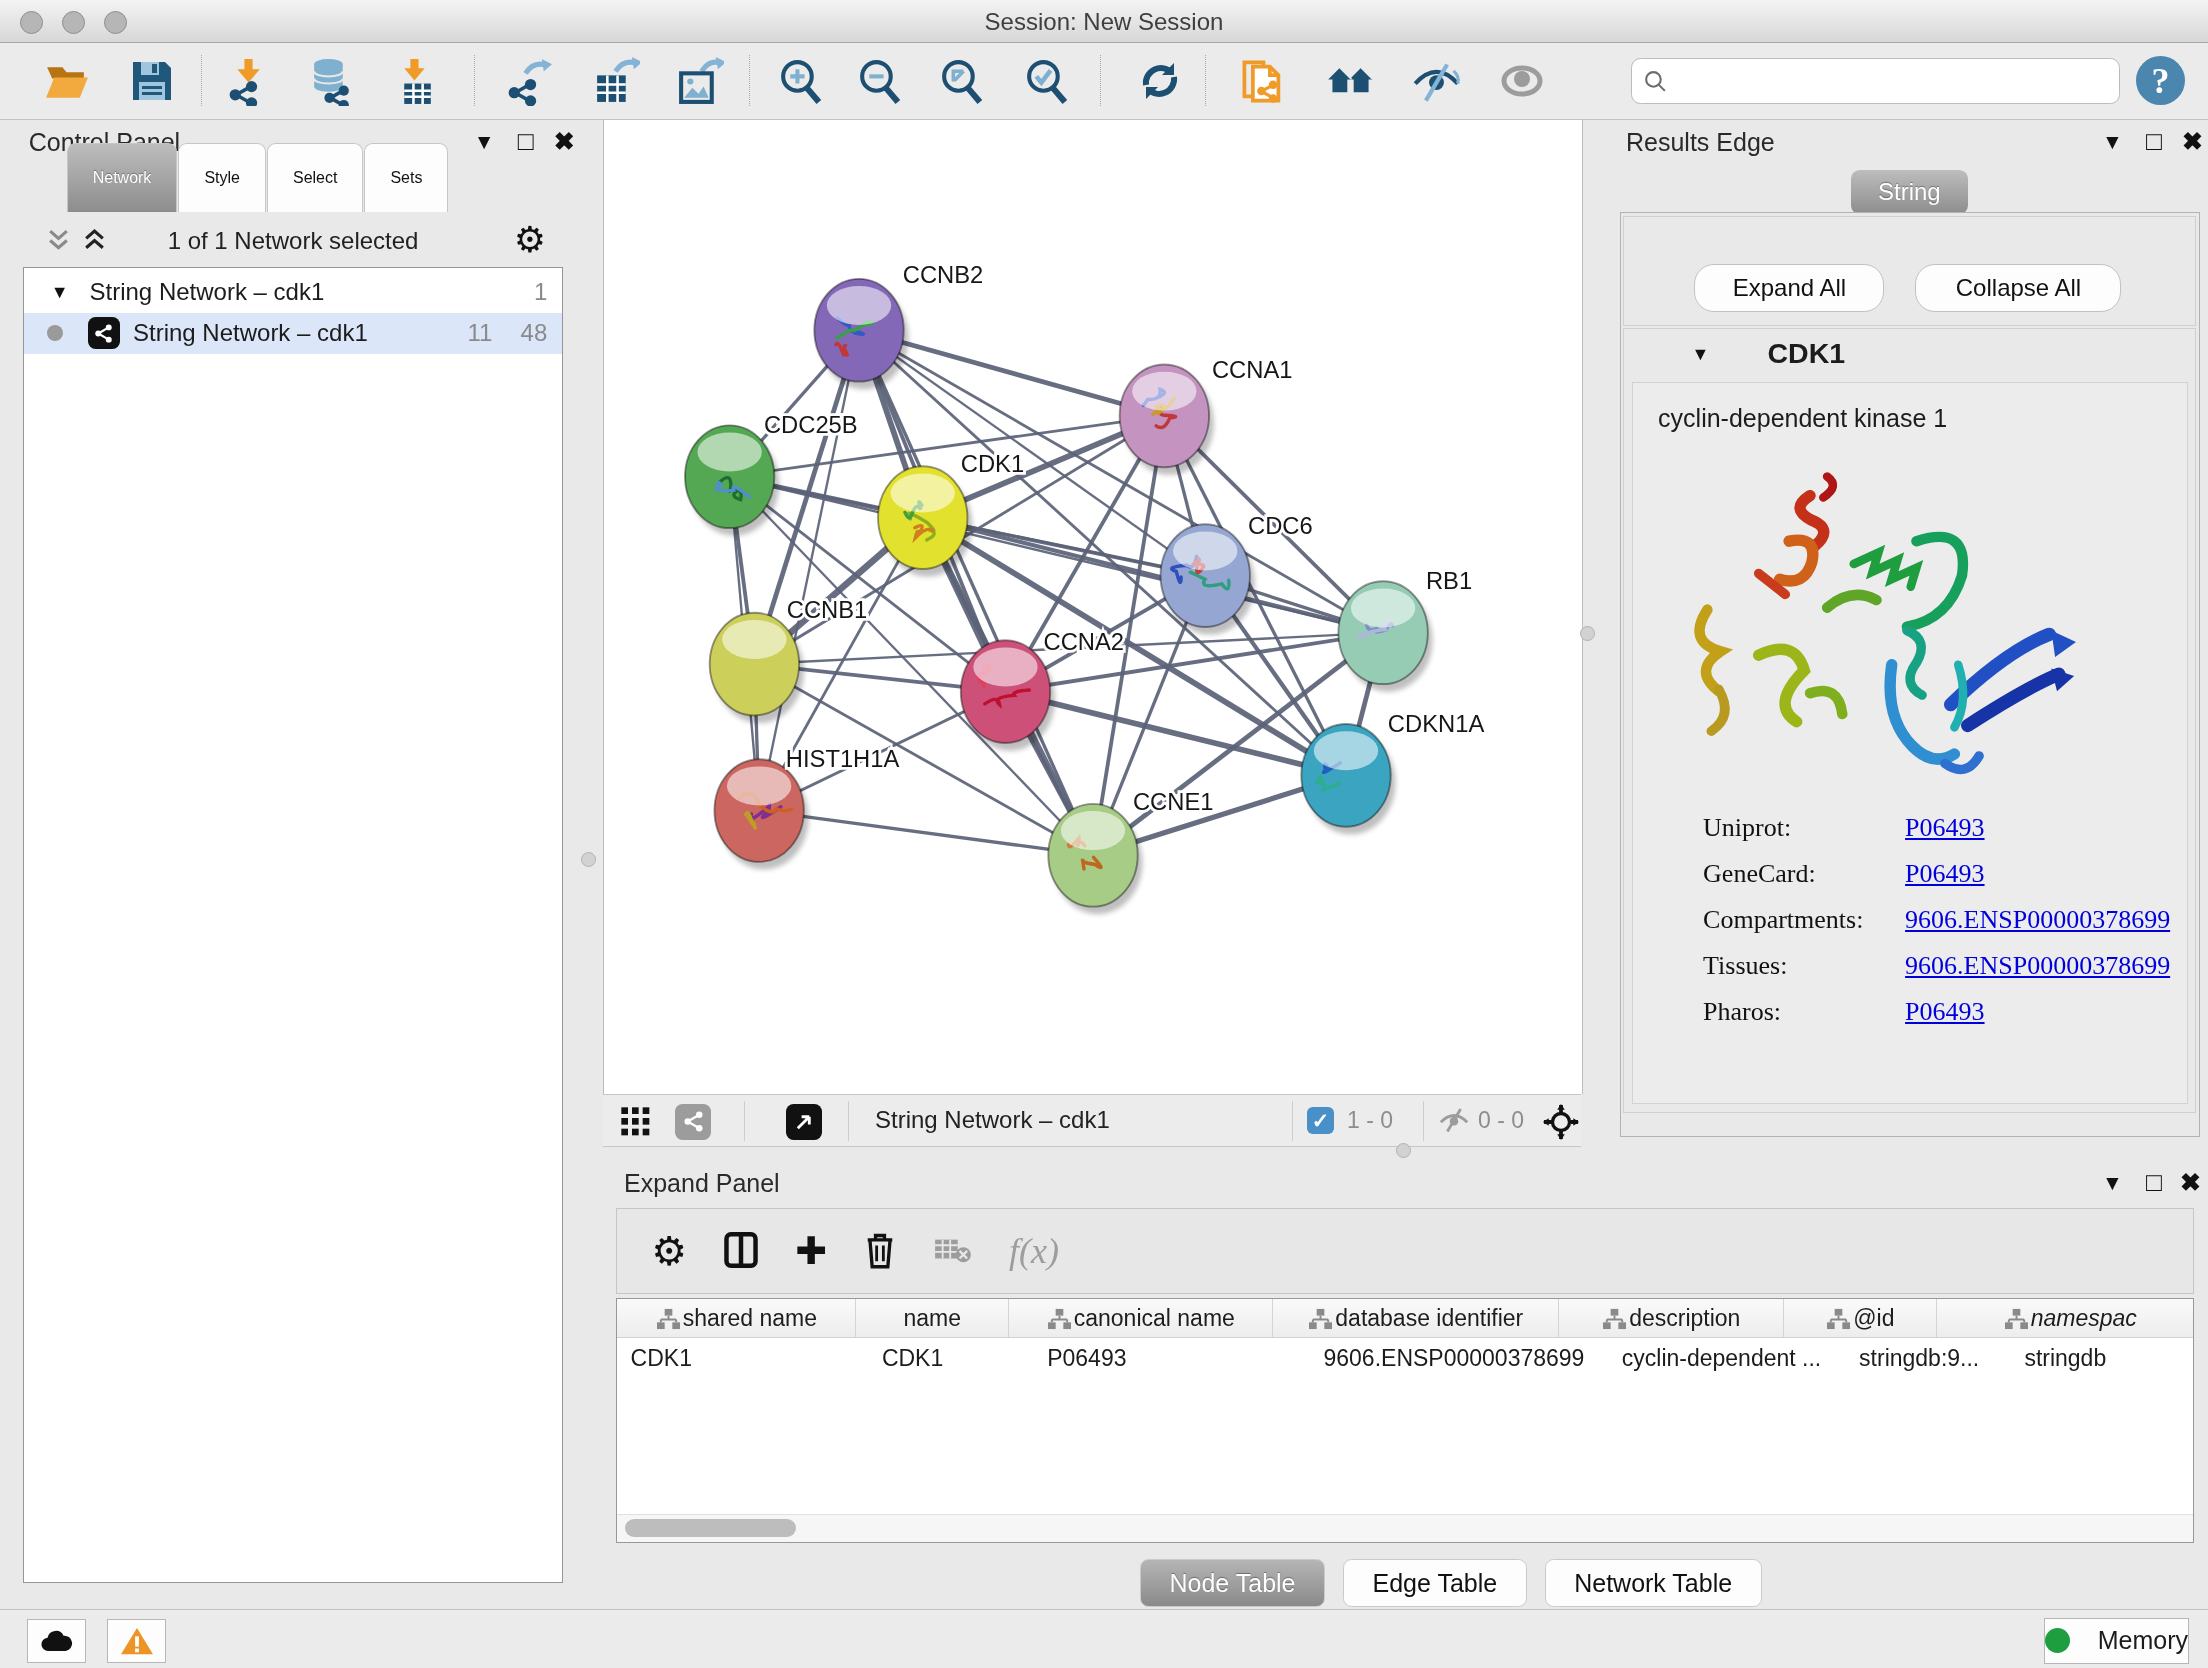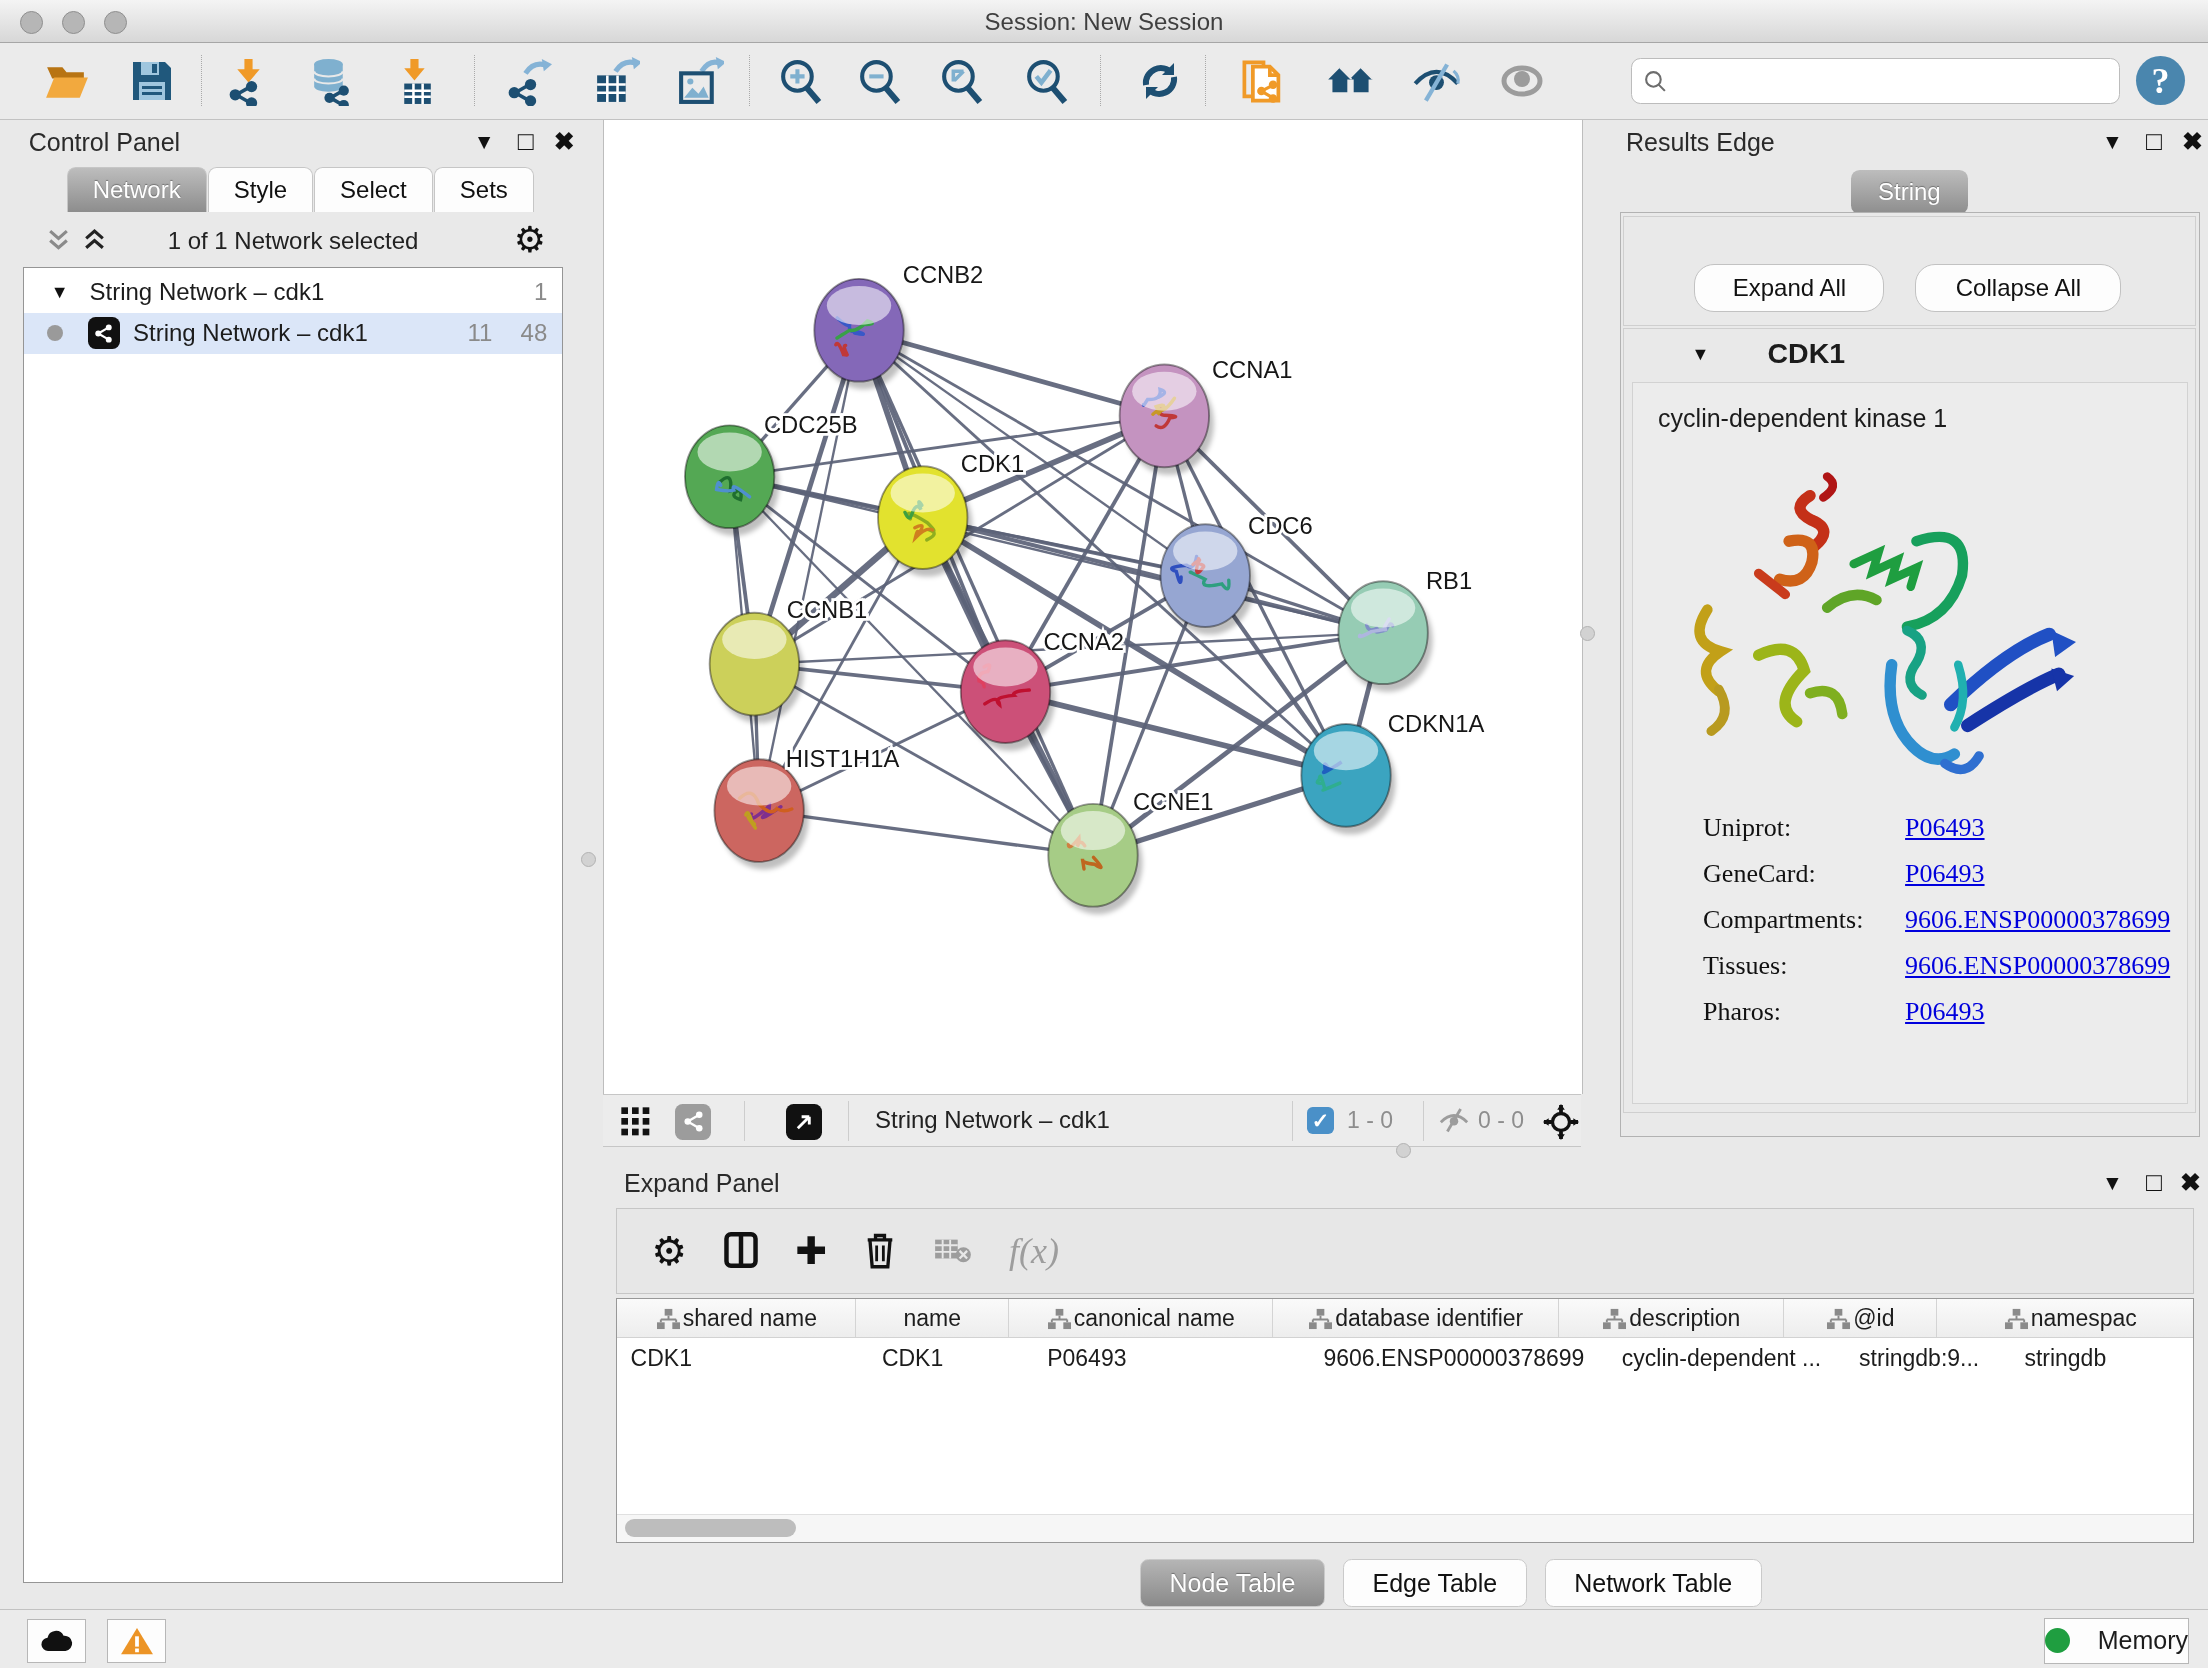--- a/index.html
+++ b/index.html
@@ -24,22 +24,22 @@
            align-items:center;justify-content:center;font-family:"Liberation Serif",serif}
   
   .phead-title{font-size:25px;color:#2a2a2a}
   .pbtn{font-size:21px;color:#111;display:inline-block;text-align:center}
   .pbtn.square{font-size:26px;font-weight:bold}
   .pbtn.close{font-size:25px;font-weight:bold}
   
   .cpanel{position:absolute;left:5.7px;top:124px;width:569px;height:1482px}
   .cpanel .phead-title{position:absolute;left:23px;top:3.8px}
   .ctabs{position:absolute;left:61px;top:42px;height:46px;display:flex;align-items:flex-end}
-  .tab{height:44px;padding:0 25px;background:#fdfdfd;border:1px solid #c6c6c6;border-bottom:none;
-       border-radius:8.6px 8.6px 0 0;font-size:24px;display:flex;align-items:center;margin-right:1px;color:#111}
+  .tab{height:44px;padding:12px 25px;background:#fdfdfd;border:1px solid #c6c6c6;border-bottom:none;
+       border-radius:8.6px 8.6px 0 0;font-size:16px;display:flex;align-items:center;margin-right:1px;color:#111}
   .tab.sel{background:linear-gradient(#bdbdbd,#8d8d8d);color:#fff;text-shadow:0 -1px 1px rgba(0,0,0,.35)}
   .subrow{position:absolute;left:13.3px;right:7.6px;top:93px;height:46px}
   .subrow .status{position:absolute;left:0;right:0;text-align:center;top:9.5px;font-size:24px;color:#222}
   .chev{position:absolute;top:9.5px}
   .gearbtn{position:absolute;right:21px;top:1.9px;font-size:36px;color:#111}
   .treebox{position:absolute;left:17px;right:11.4px;top:143px;bottom:23px;background:#fff;border:1.9px solid #959595}
   .trow{height:41px;display:flex;align-items:center;font-size:24px;position:relative}
   .trow .cnt{position:absolute;color:#8a8a8a}
   .trow.sel{background:#dbe6f8}
   .tri{display:inline-block;font-size:18px;color:#111}
@@ -672,21 +672,21 @@
         </div>
         <div class="th" style="width: 152px;">
           <svg width="25" height="23" viewBox="0 0 26 24">
             <rect x="9" y="2" width="8" height="7" fill="#8a8a8a"></rect>
             <path d="M13 9v4M5 13h16M5 13v3M21 13v3" stroke="#8a8a8a" stroke-width="2" fill="none"></path>
             <rect x="1" y="16" width="8" height="7" fill="#8a8a8a"></rect>
             <rect x="17" y="16" width="8" height="7" fill="#8a8a8a"></rect>
           </svg>
           <span>@id</span>
         </div>
-        <div class="th" style="width: 266px;">
+        <div class="th" style="width: 266px; font-style: italic;">
           <svg width="25" height="23" viewBox="0 0 26 24">
             <rect x="9" y="2" width="8" height="7" fill="#8a8a8a"></rect>
             <path d="M13 9v4M5 13h16M5 13v3M21 13v3" stroke="#8a8a8a" stroke-width="2" fill="none"></path>
             <rect x="1" y="16" width="8" height="7" fill="#8a8a8a"></rect>
             <rect x="17" y="16" width="8" height="7" fill="#8a8a8a"></rect>
           </svg>
           <span>namespac</span>
         </div>
       </div>
     <div id="tbody">

